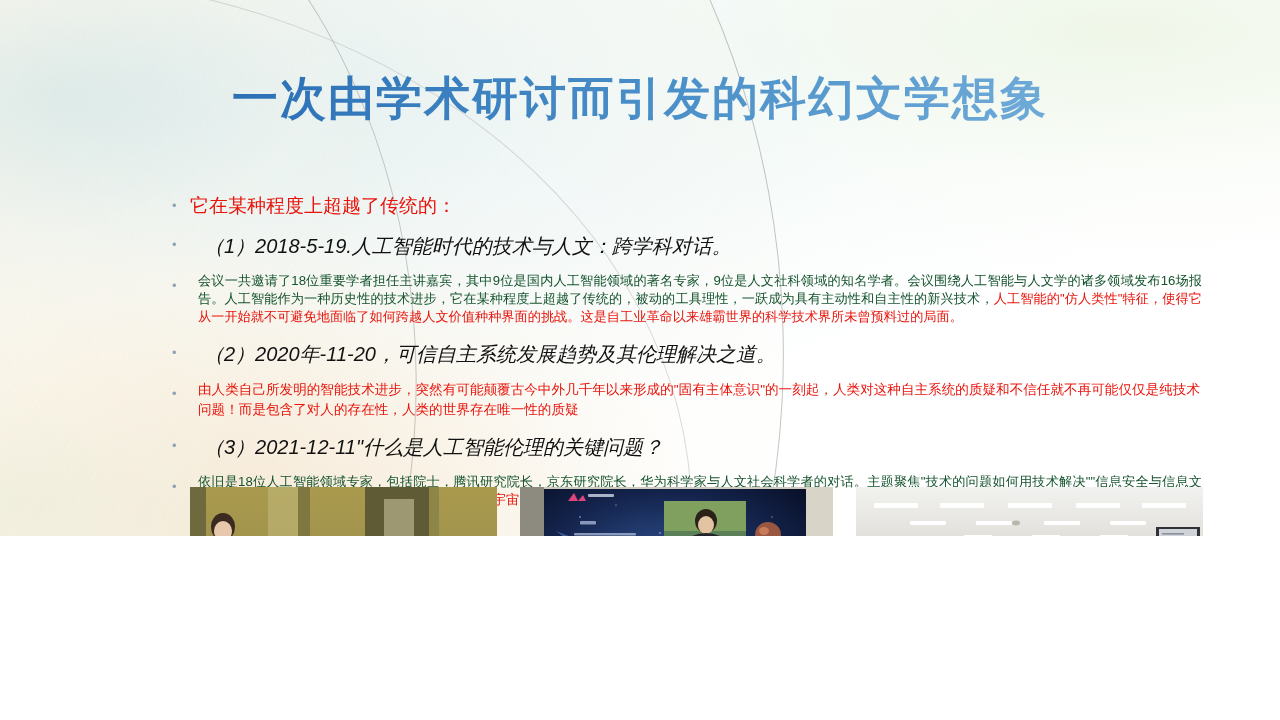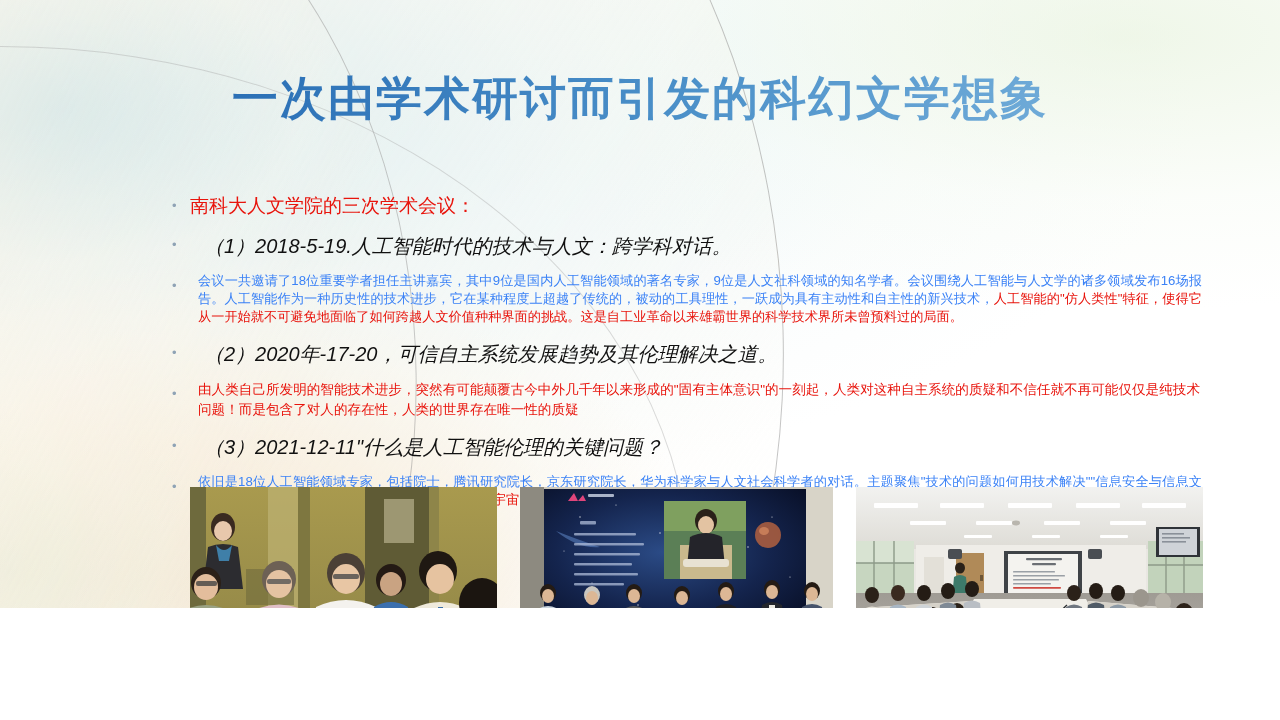--- a/index.html
+++ b/index.html
@@ -8,21 +8,21 @@
     padding: 0;
     background: #ffffff;
   }
   body {
     font-family: "Liberation Sans", "DejaVu Sans", sans-serif;
   }
 
   #slide {
     position: relative;
     width: 1280px;
-    height: 608px;
+    height: 536px;
     overflow: hidden;
     background: #ffffff;
   }
 
   
   .bg-base {
     position: absolute;
     inset: 0;
     background:
       radial-gradient(120% 90% at 0% 18%, #bfe4f4 0%, #d8eff8 18%, #eef8fc 38%, #fbfdfd 60%, #ffffff 78%),
@@ -156,21 +156,21 @@
     padding-left: 8px;
     text-align: justify;
   }
   .lvl-para-red {
     font-size: 13.6px;
     line-height: 1.42;
     color: #e8140c;
     padding-left: 8px;
   }
   .red { color: #e8140c; }
-  .blk { color: #3b82f6; margin-top: 32px; }
+  .blk { color: #14532d; margin-top: 32px; }
   .gap-s { height: 9px; }
   .gap-m { height: 11px; }
 
   
   .photos {
     position: absolute;
     left: 190px;
     top: 487px;
     width: 1036px;
     height: 193px;
@@ -202,42 +202,42 @@
   <div class="petal"></div>
   <div class="petal-2"></div>
   <div class="arc-thin"></div>
 
   <div class="title">一次由学术研讨而引发的科幻文学想象</div>
 
   <div class="body-block">
 
     <div class="line">
       <span class="bullet">•</span>
-      <span class="txt lvl-head">南科大人文学院的三次学术会议：</span>
+      <span class="txt lvl-head">它在某种程度上超越了传统的：</span>
     </div>
 
     <div class="gap-s"></div>
 
     <div class="line">
       <span class="bullet">•</span>
       <span class="txt lvl-item">（1）2018-5-19.人工智能时代的技术与人文：跨学科对话。</span>
     </div>
 
     <div class="gap-s"></div>
 
     <div class="line">
       <span class="bullet">•</span>
       <span class="txt lvl-para"><span class="blk">会议一共邀请了18位重要学者担任主讲嘉宾，其中9位是国内人工智能领域的著名专家，9位是人文社科领域的知名学者。会议围绕人工智能与人文学的诸多领域发布16场报告。人工智能作为一种历史性的技术进步，它在某种程度上超越了传统的，被动的工具理性，一跃成为具有主动性和自主性的新兴技术，</span><span class="red">人工智能的"仿人类性"特征，使得它从一开始就不可避免地面临了如何跨越人文价值种种界面的挑战。这是自工业革命以来雄霸世界的科学技术界所未曾预料过的局面。</span></span>
     </div>
 
     <div class="gap-m"></div>
 
     <div class="line">
       <span class="bullet">•</span>
-      <span class="txt lvl-item">（2）2020年-17-20，可信自主系统发展趋势及其伦理解决之道。</span>
+      <span class="txt lvl-item">（2）2020年-11-20，可信自主系统发展趋势及其伦理解决之道。</span>
     </div>
 
     <div class="gap-s"></div>
 
     <div class="line">
       <span class="bullet">•</span>
       <span class="txt lvl-para-red">由人类自己所发明的智能技术进步，突然有可能颠覆古今中外几千年以来形成的"固有主体意识"的一刻起，人类对这种自主系统的质疑和不信任就不再可能仅仅是纯技术问题！而是包含了对人的存在性，人类的世界存在唯一性的质疑</span>
     </div>
 
     <div class="gap-m"></div>

